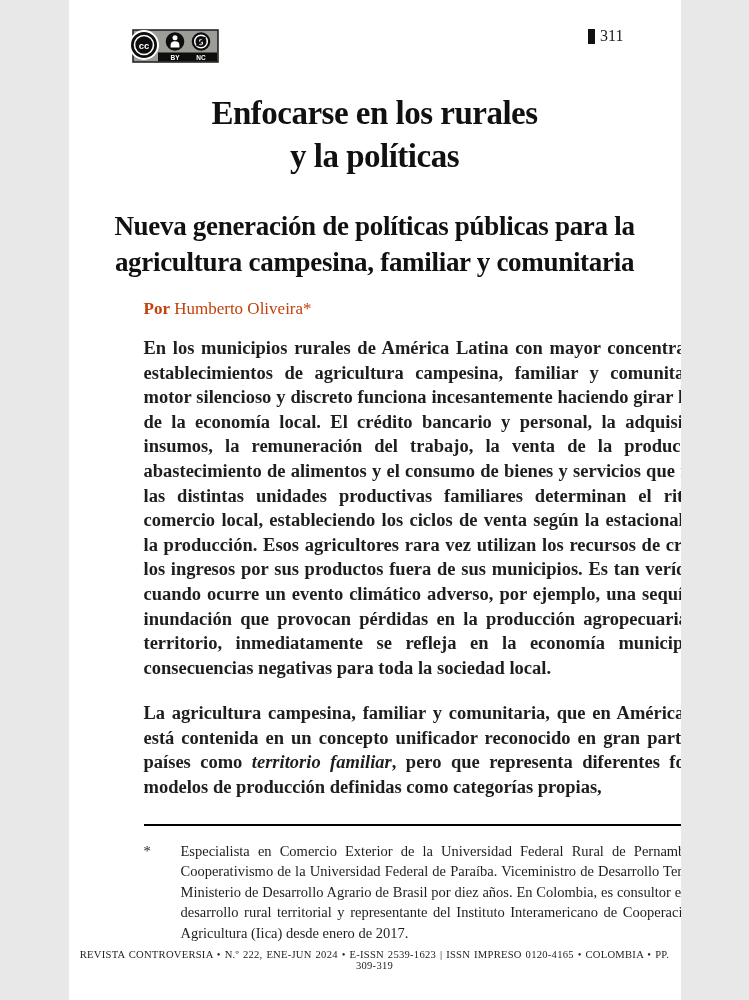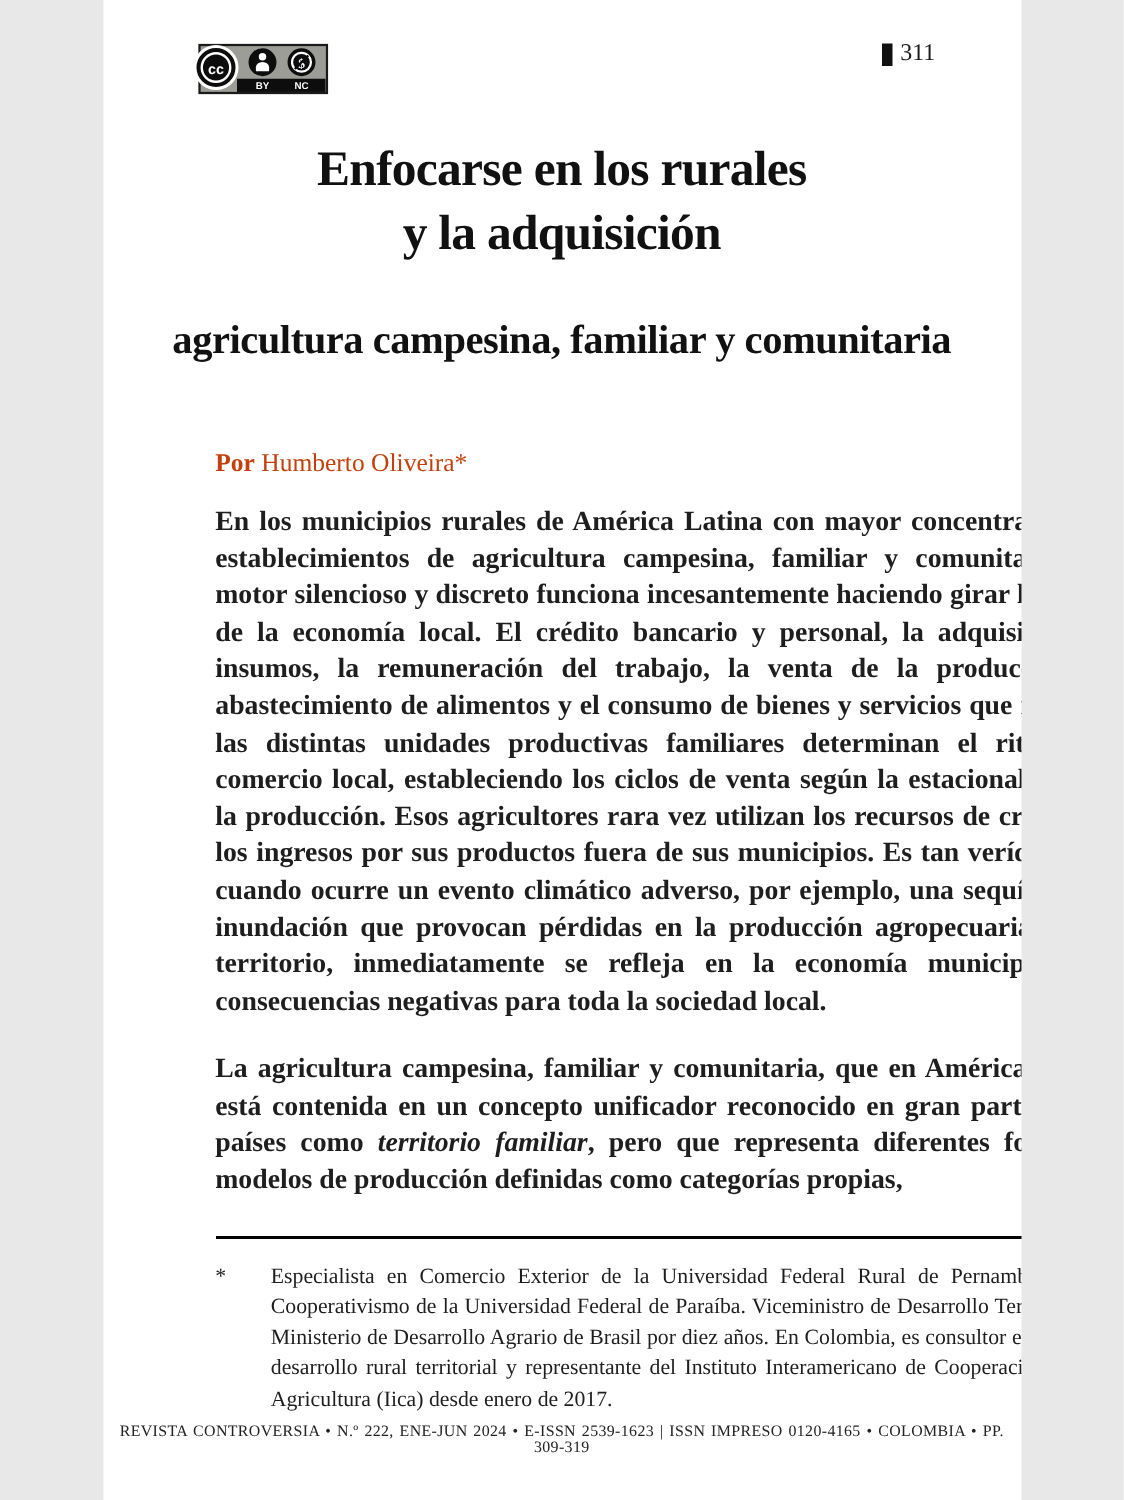--- a/index.html
+++ b/index.html
@@ -166,24 +166,25 @@
     </svg>
   </div>
 
   <div class="page-num">
     <span class="marker"></span>
     <span>311</span>
   </div>
 
   <h1 class="title">
     <div>Enfocarse en los rurales</div>
-    <div>y la adquisición</div>
+    <div>y la políticas</div>
   </h1>
 
   <h2 class="subtitle">
+    <div>Nueva generación de políticas públicas para la</div>
     <div>agricultura campesina, familiar y comunitaria</div>
   </h2>
 
   <div class="byline">
     <span class="prefix">Por</span><span> Humberto Oliveira*</span>
   </div>
 
   <p class="body-para para-1">En los municipios rurales de América Latina con mayor concentración de establecimientos de agricultura campesina, familiar y comunitaria, un motor silencioso y discreto funciona incesantemente haciendo girar la rueda de la economía local. El crédito bancario y personal, la adquisición de insumos, la remuneración del trabajo, la venta de la producción, el abastecimiento de alimentos y el consumo de bienes y servicios que realizan las distintas unidades productivas familiares determinan el ritmo del comercio local, estableciendo los ciclos de venta según la estacionalidad de la producción. Esos agricultores rara vez utilizan los recursos de créditos y los ingresos por sus productos fuera de sus municipios. Es tan verídico que cuando ocurre un evento climático adverso, por ejemplo, una sequía o una inundación que provocan pérdidas en la producción agropecuaria de un territorio, inmediatamente se refleja en la economía municipal, con consecuencias negativas para toda la sociedad local.</p>
 
   <p class="body-para para-2"><span>La agricultura campesina, familiar y comunitaria, que en América Latina está contenida en un concepto unificador reconocido en gran parte de los países como </span><span class="italic">territorio familiar</span><span>, pero que representa diferentes formas y modelos de producción definidas como categorías propias,</span></p>

